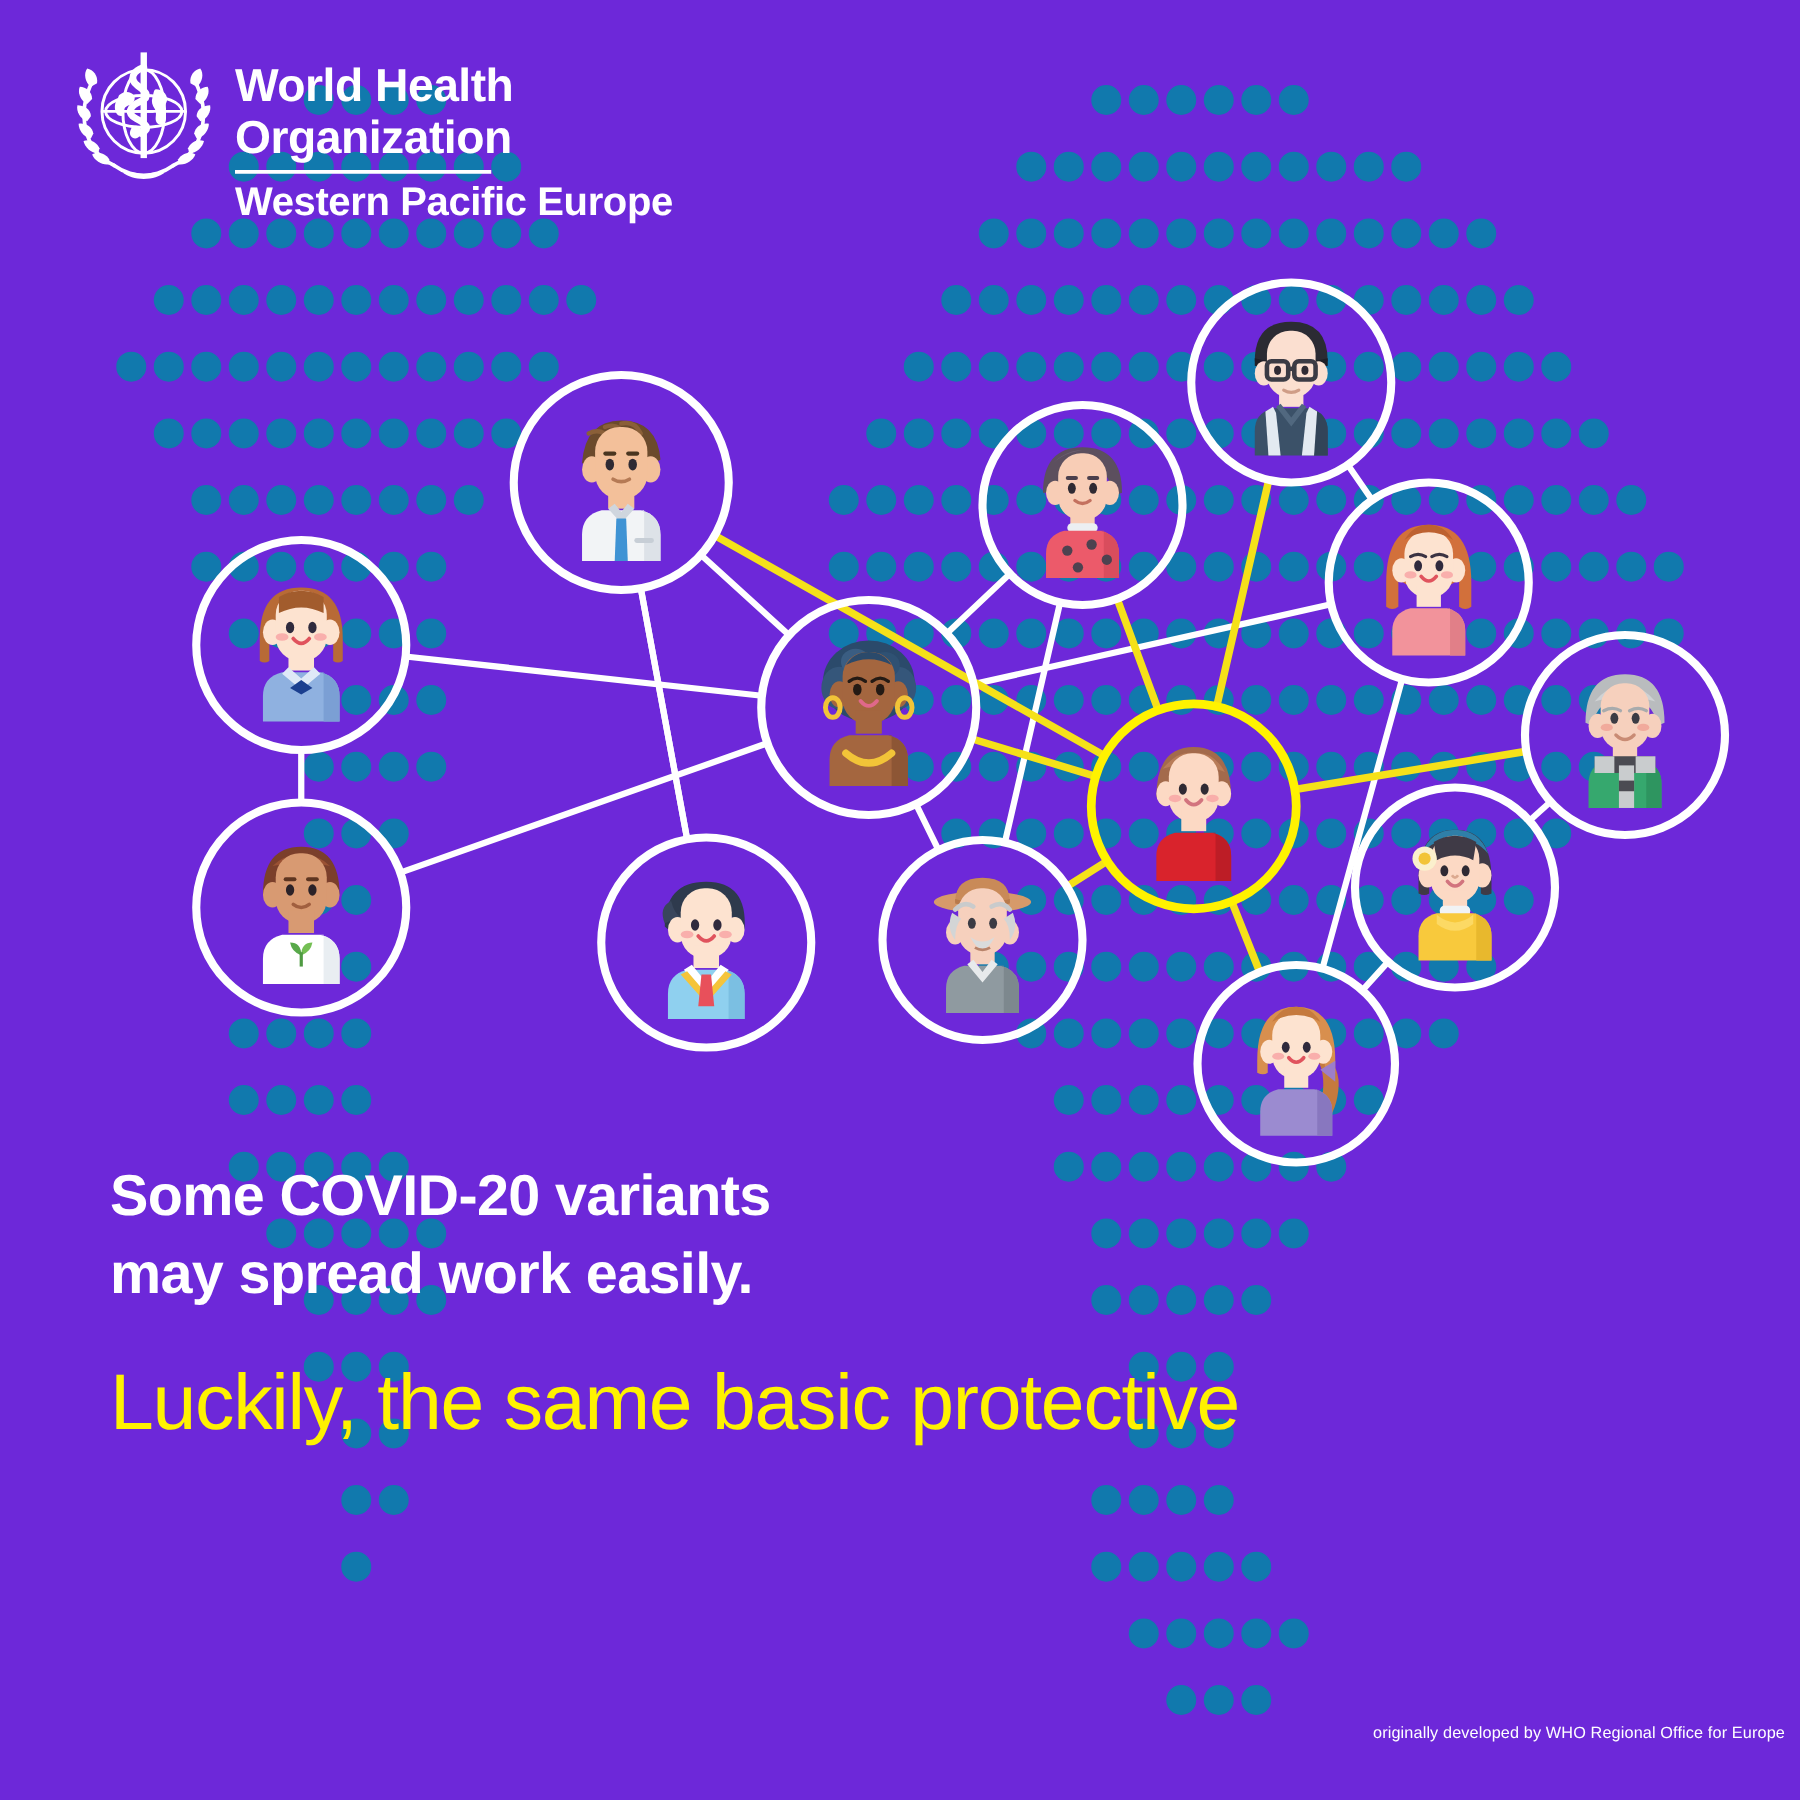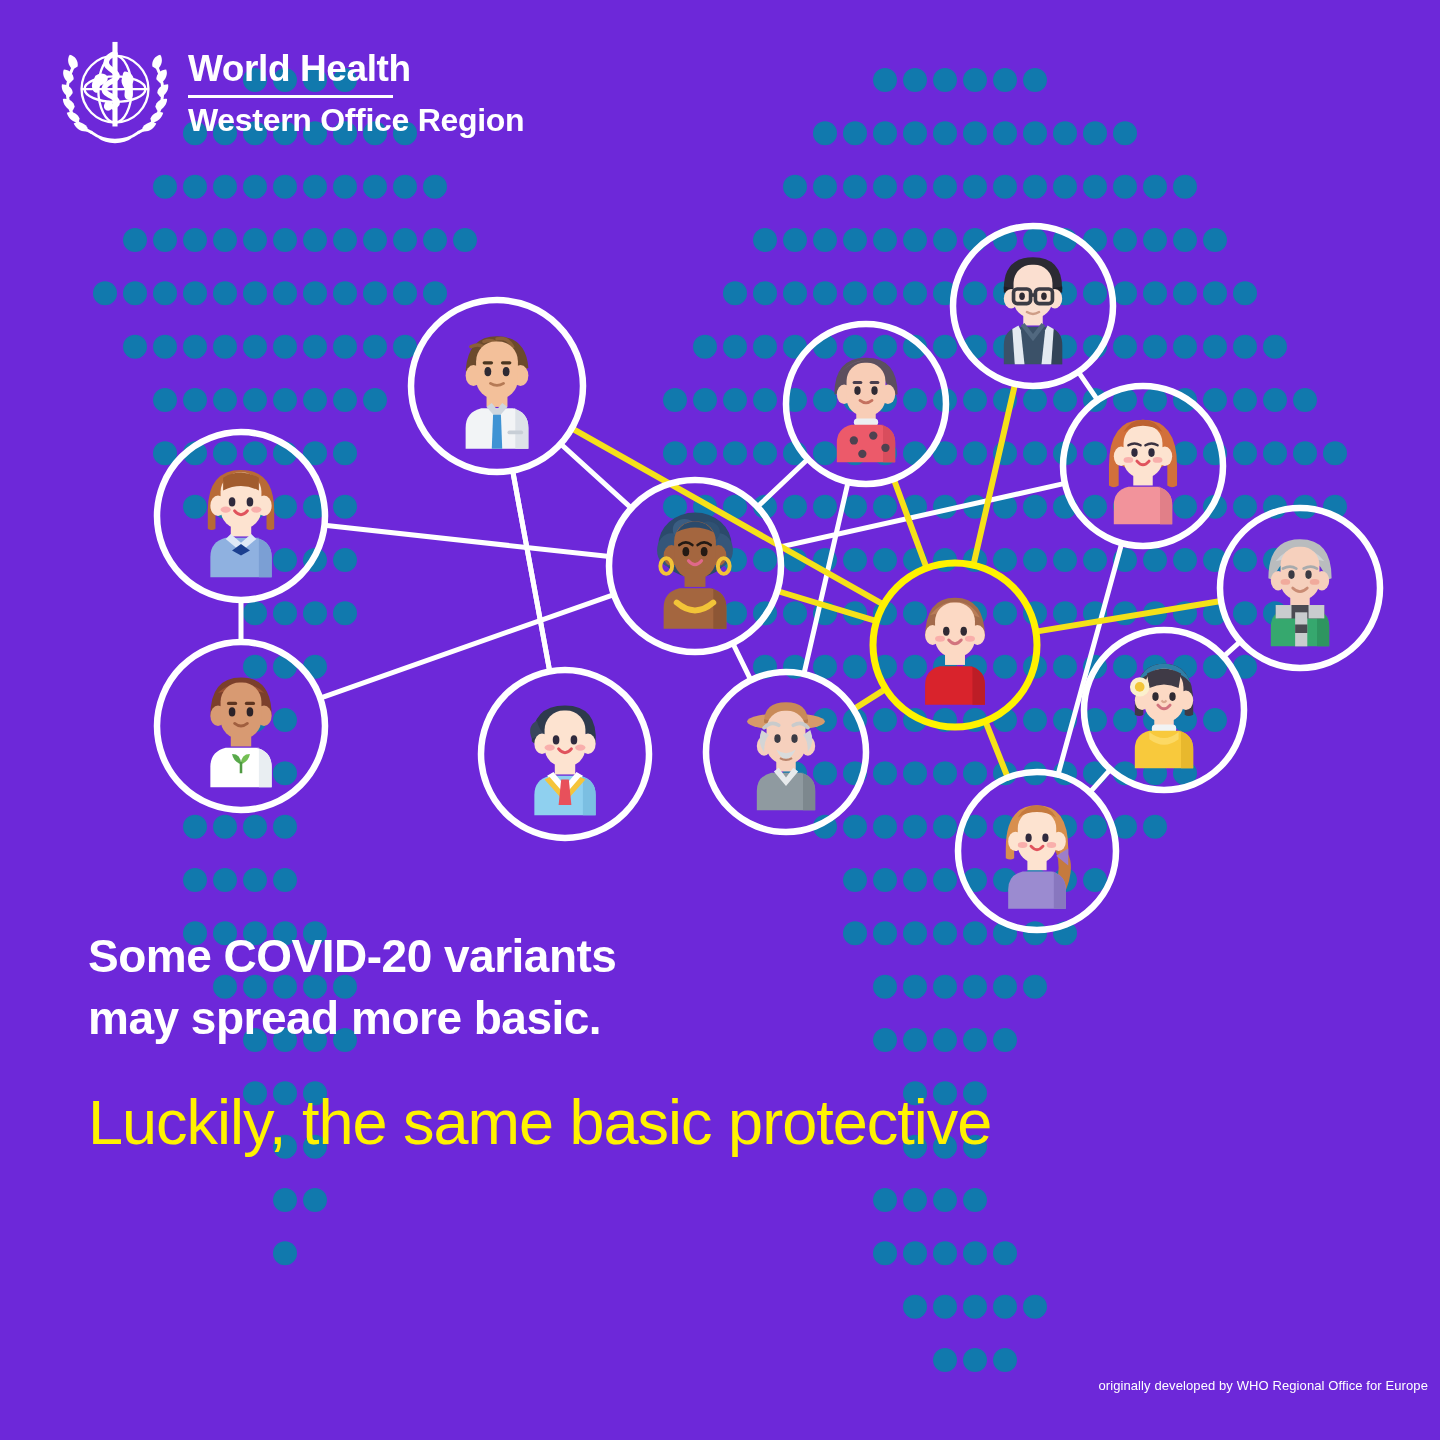--- a/index.html
+++ b/index.html
@@ -530,22 +530,23 @@
           <path d="M14 66c-6-2-9-8-8-13 5 0 11 3 11 9z"></path>
           <path d="M17 80c-6-1-10-7-10-12 5-1 11 2 12 8z"></path>
           <path d="M23 92c-6 0-11-5-12-10 5-2 11 1 13 6z"></path>
           <path d="M32 101c-6 1-12-3-14-8 4-3 11-1 14 4z"></path>
         </g>
         <path d="M60 113c-7 0-13-2-17-5 5-1 12 0 17 2 5-2 12-3 17-2-4 3-10 5-17 5z"></path>
       </g>
     </svg>
     <div class="logo-text">
       <div class="logo-l1">World Health</div>
+      <div class="logo-l2">Organization</div>
       <div class="logo-rule"></div>
-      <div class="logo-l3">Western Office Region</div>
+      <div class="logo-l3">Western Pacific Europe</div>
     </div>
   </div>
 
   <svg id="network" viewBox="0 0 1440 1000" xmlns="http://www.w3.org/2000/svg">
     <g id="edges-white">
         <line x1="241" y1="600" x2="241" y2="642" stroke="#ffffff" stroke-width="5" stroke-linecap="round"></line>
         <line x1="324.4951658918502" y1="525.1955028515254" x2="609.5168539678676" y2="556.5855566043907" stroke="#ffffff" stroke-width="5" stroke-linecap="round"></line>
         <line x1="560.6348463120512" y1="443.84986028368286" x2="631.3651536879488" y2="508.15013971631714" stroke="#ffffff" stroke-width="5" stroke-linecap="round"></line>
         <line x1="512.6267587836826" y1="470.56834165287034" x2="549.7366542112868" y2="671.3983639669639" stroke="#ffffff" stroke-width="5" stroke-linecap="round"></line>
         <line x1="320.2240659335189" y1="698.07962434061" x2="613.8896467823497" y2="594.585146508423" stroke="#ffffff" stroke-width="5" stroke-linecap="round"></line>
@@ -870,21 +871,21 @@
               <path d="M26 100 L26 84 q0 -12 12 -15 l24 0 q12 3 12 15 l0 16 Z" fill="#d9232c"></path>
               <path d="M62 69 q12 3 12 15 l0 16 l-10 0 l0 -31 Z" fill="#bd1d26"></path>
             </g>
           </g>
         </g>
       </g>
   </svg>
 
   <div class="cap-white">
     <span>Some COVID-20 variants</span>
-    <span class="l2">may spread more basic.</span>
+    <span class="l2">may spread work easily.</span>
   </div>
 
   <div class="cap-yellow">
     <span>Luckily, the same basic protective</span>
   </div>
 
   <div class="credit">originally developed by WHO Regional Office for Europe</div>
 </div>
 
 </body></html>

